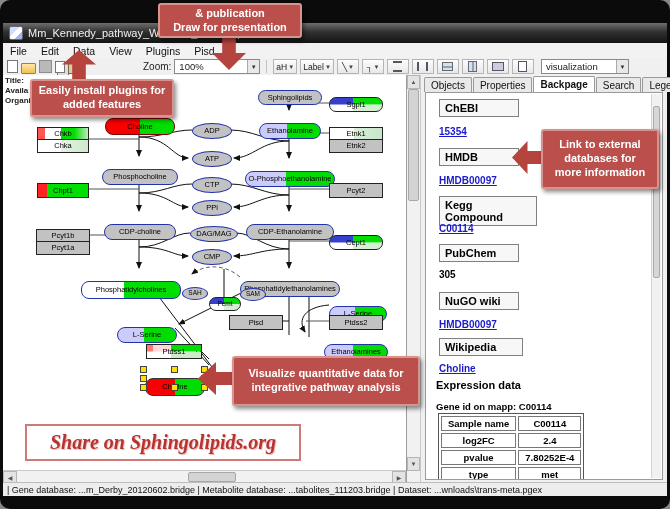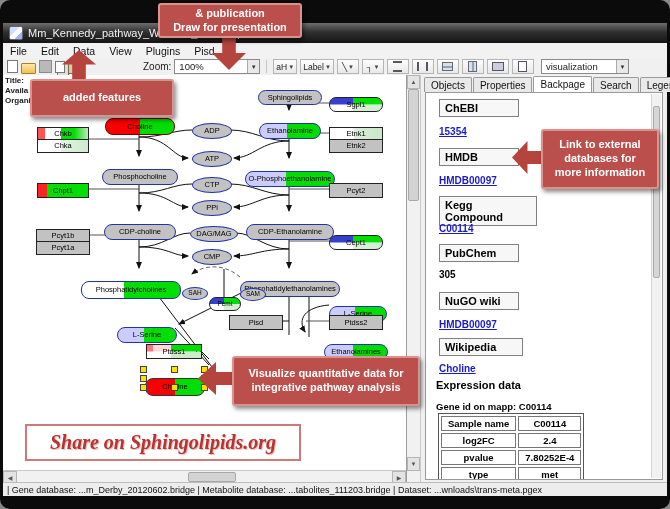--- a/index.html
+++ b/index.html
@@ -67,21 +67,21 @@
                   linear-gradient(90deg,#ffffff 0 45%,#d5efd5 45%) bottom/100% 50% no-repeat;border-radius:7px;}
   .gene.etnk1{background:linear-gradient(90deg,#ffffff 0 46%,#d9efd9 46%,#c9e6c9 100%);}
   .gene.ptdss1{background:linear-gradient(90deg,#ff7777 0 12%,#ffd8d8 12% 45%,#00dd00 45%) top/100% 50% no-repeat,
                linear-gradient(90deg,#ffffff 0 45%,#cdebc9 45%) bottom/100% 50% no-repeat;}
   .handle{position:absolute;width:5px;height:5px;background:#ffe000;border:1px solid #444;z-index:5;}
   
   .panel{flex:1;background:#f0f0f0;position:relative;}
   .tabs{position:absolute;left:3px;top:1px;display:flex;align-items:flex-end;height:16px;}
   .tab{background:#e9e9e9;border:1px solid #9a9a9a;border-bottom:none;border-radius:2px 2px 0 0;
        font-size:10px;padding:2px 6px 1px;margin-right:1px;color:#111;}
-  .tab.active{background:#fff;padding-bottom:2px;font-weight:normal;}
+  .tab.active{background:#fff;padding-bottom:2px;font-weight:bold;}
   .pcontent{position:absolute;left:4px;top:17px;right:4px;bottom:3px;background:#fff;border:1px solid #9a9a9a;overflow:hidden;}
   .sect-box{position:absolute;left:13px;border:1px solid #808080;background:#f7f7f7;
             font-weight:bold;font-size:11px;color:#000;padding:2px 5px;}
   .blink{position:absolute;left:13px;font-size:10px;font-weight:bold;color:#1a1acc;text-decoration:underline;}
   .plain-val{position:absolute;left:13px;font-size:10px;font-weight:bold;color:#000;}
   .exp-head{position:absolute;left:10px;font-size:11px;font-weight:bold;color:#000;}
   .geneid{position:absolute;left:10px;font-size:9.5px;font-weight:bold;color:#000;}
   .bptable{position:absolute;left:12px;border:1px solid #555;border-spacing:2px;background:#fff;}
   .bptable td{border:1px solid #777;font-size:9.5px;font-weight:bold;text-align:center;padding:1px 6px;min-width:44px;}
   .pscroll{position:absolute;top:1px;bottom:1px;right:1px;width:9px;background:#f1f1f1;border-left:1px solid #d5d5d5;}
@@ -429,20 +429,21 @@
   </div>
 
   <div class="callout" style="left:158px;top:3px;width:140px;height:31px;font-size:11px">
     <div>&amp; publication</div>
       <div>Draw for presentation</div>
   </div>
   <div class="ca down" style="left:212px;top:36px;width:34px;height:34px"></div>
 
   <div class="ca up" style="left:62px;top:50px;width:34px;height:29px"></div>
   <div class="callout" style="left:30px;top:79px;width:140px;height:34px;font-size:11px">
+    <div>Easily install plugins for</div>
       <div>added features</div>
   </div>
 
   <div class="ca left" style="left:512px;top:141px;width:31px;height:33px"></div>
   <div class="callout" style="left:541px;top:129px;width:114px;height:56px;font-size:11px">
     <div>Link  to external</div>
       <div>databases  for</div>
       <div>more information</div>
   </div>
 

